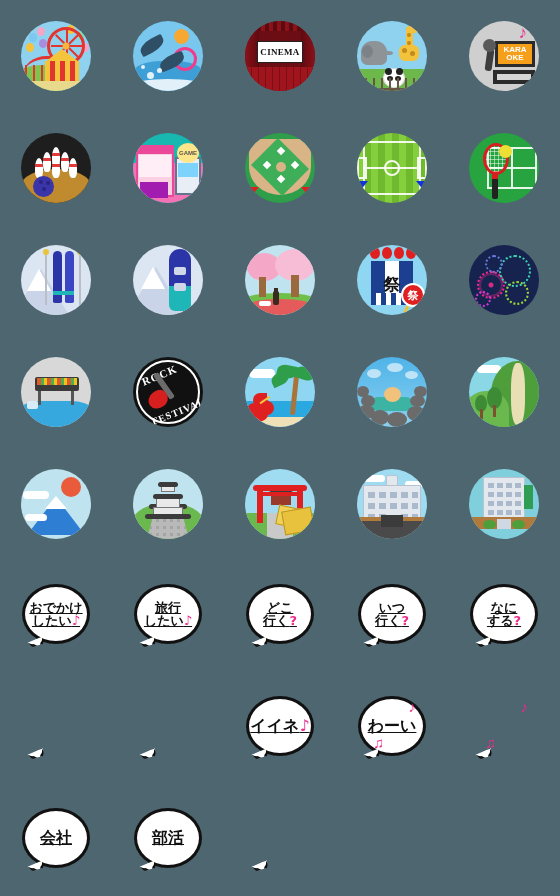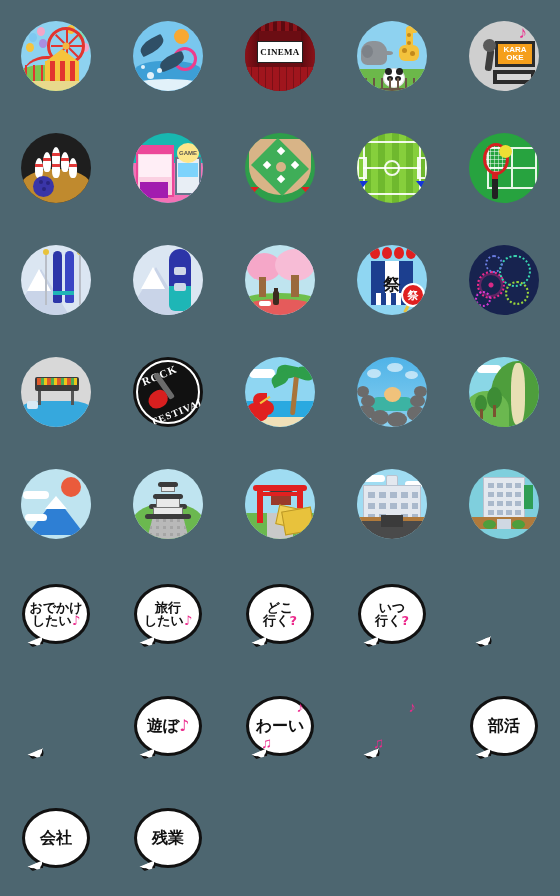--- a/index.html
+++ b/index.html
@@ -279,20 +279,21 @@
     position:absolute;left:7px;bottom:6px;width:14px;height:11px;
     background:#fff;
     transform:rotate(14deg);
     clip-path:polygon(4% 96%,100% 4%,100% 58%,40% 100%);
   }
   .bt{
     position:relative;z-index:3;
     font-family:"DejaVu Sans","Liberation Sans",sans-serif;
     font-weight:700;color:#111;text-align:right;
     white-space:nowrap;
+    text-decoration:underline;
   }
   .sz2{font-size:13px;}
   .sz1{font-size:16px;}
   .q{color:#ec2a8c;}
   .n{color:#ec2a8c;}
   .note-tr{position:absolute;right:11px;top:6px;color:#ec2a8c;font-size:15px;z-index:4;line-height:1;}
   .note-bl{position:absolute;left:16px;bottom:13px;color:#ec2a8c;font-size:15px;z-index:4;line-height:1;}
 </style>
 </head>
 <body>
@@ -804,41 +805,51 @@
         <div class="bt sz2">いつ</div>
         <div class="bt sz2"><span>行く</span><span class="q">?</span></div>
       </div>
       <div class="bub-tail2"></div>
     </div>
   </div>
 
   <div class="cell">
     <div class="bub-wrap">
       <div class="bub-tail"></div>
-      <div class="bub-tail2"></div>
-    </div>
-  </div>
-
-  <div class="cell">
-    <div class="bub-wrap">
-      <div class="bub-tail"></div>
-      <div class="bub-tail2"></div>
-    </div>
-  </div>
-
-  <div class="cell">
-    <div class="bub-wrap">
-      <div class="bub-tail"></div>
       <div class="bub-body">
-        <div class="bt sz1"><span>遊ぼ</span><span class="n">♪</span></div>
-      </div>
-      <div class="bub-tail2"></div>
-    </div>
-  </div>
-
+        <div class="bt sz2">なに</div>
+        <div class="bt sz2"><span>する</span><span class="q">?</span></div>
+      </div>
+      <div class="bub-tail2"></div>
+    </div>
+  </div>
+
+  <div class="cell">
+    <div class="bub-wrap">
+      <div class="bub-tail"></div>
+      <div class="bub-tail2"></div>
+    </div>
+  </div>
+
+  <div class="cell">
+    <div class="bub-wrap">
+      <div class="bub-tail"></div>
+      <div class="bub-tail2"></div>
+    </div>
+  </div>
+
+  <div class="cell">
+    <div class="bub-wrap">
+      <div class="bub-tail"></div>
+      <div class="bub-body">
+        <div class="bt sz1"><span>イイネ</span><span class="n">♪</span></div>
+      </div>
+      <div class="bub-tail2"></div>
+    </div>
+  </div>
 
   <div class="cell">
     <div class="bub-wrap">
       <div class="bub-tail"></div>
       <div class="bub-body">
         <div class="bt sz1">わーい</div>
       </div>
       <div class="note-tr">♪</div>
       <div class="note-bl">♫</div>
       <div class="bub-tail2"></div>
@@ -852,40 +863,37 @@
       <div class="note-bl">♫</div>
       <div class="bub-tail2"></div>
     </div>
   </div>
 
 
   <div class="cell">
     <div class="bub-wrap">
       <div class="bub-tail"></div>
       <div class="bub-body">
+        <div class="bt sz1">会社</div>
+      </div>
+      <div class="bub-tail2"></div>
+    </div>
+  </div>
+
+  <div class="cell">
+    <div class="bub-wrap">
+      <div class="bub-tail"></div>
+      <div class="bub-body">
         <div class="bt sz1">部活</div>
       </div>
       <div class="bub-tail2"></div>
     </div>
   </div>
 
-  <div class="cell">
-    <div class="bub-wrap">
-      <div class="bub-tail"></div>
-      <div class="bub-body">
-        <div class="bt sz1">会社</div>
-      </div>
-      <div class="bub-tail2"></div>
-    </div>
-  </div>
-
-
-  <div class="cell">
-    <div class="bub-wrap">
-      <div class="bub-tail"></div>
-      <div class="bub-body">
-        <div class="bt sz1">残業</div>
-      </div>
+
+  <div class="cell">
+    <div class="bub-wrap">
+      <div class="bub-tail"></div>
       <div class="bub-tail2"></div>
     </div>
   </div>
 
 </div>
 
 </body></html>

